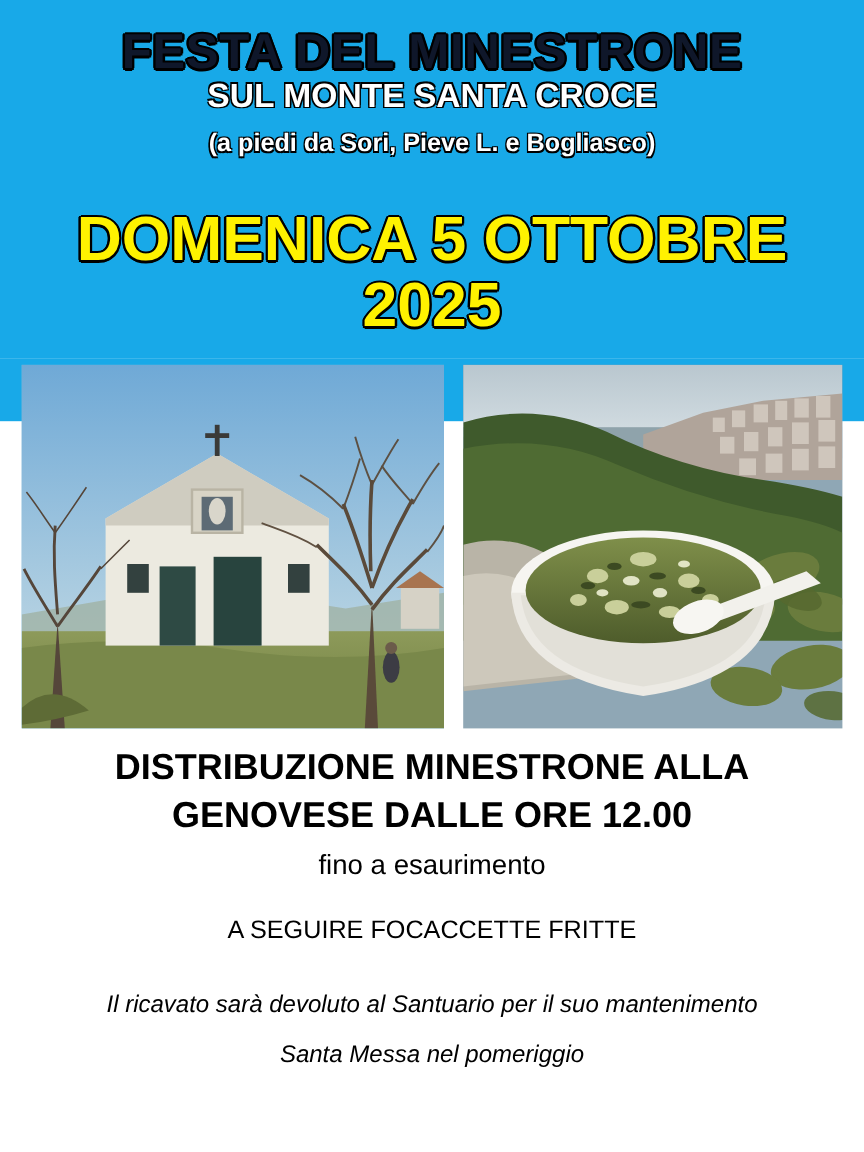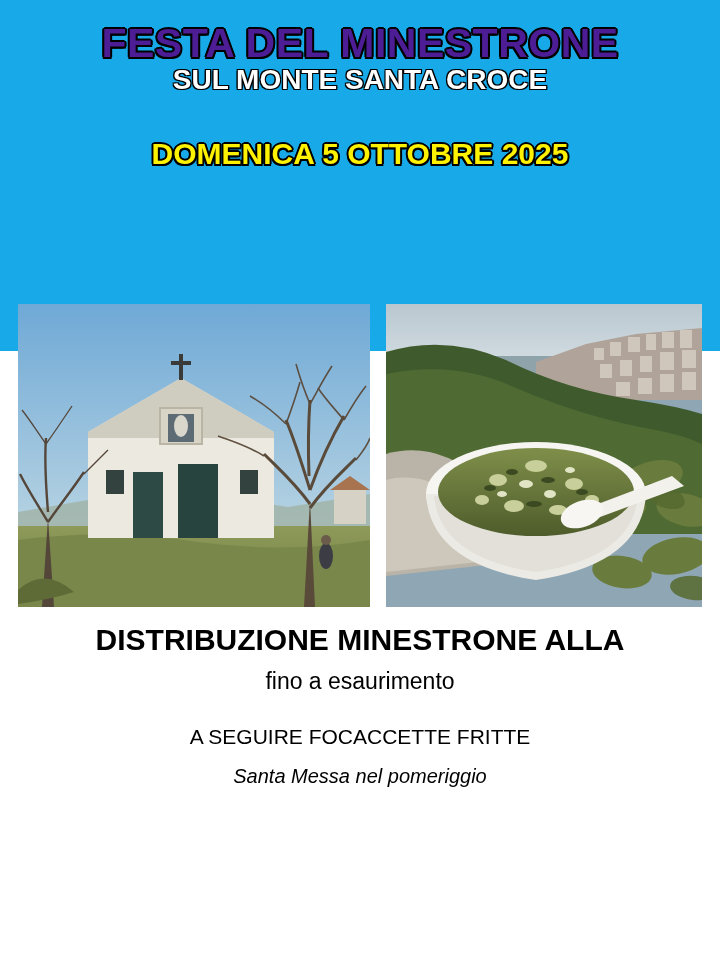--- a/index.html
+++ b/index.html
@@ -28,21 +28,21 @@
     width: 720px;
     height: 299px;
     background: #18a9e8;
     box-sizing: border-box;
     padding-top: 22px;
     text-align: center;
   }
   .title-main {
     font-size: 41px;
     font-weight: bold;
-    color: #4c1d95;
+    color: #0f172a;
     letter-spacing: 0.5px;
     line-height: 1.05;
     text-shadow:
       -1.5px -1.5px 0 #000, 1.5px -1.5px 0 #000,
       -1.5px 1.5px 0 #000, 1.5px 1.5px 0 #000,
       0 2px 0 #000, 2px 0 0 #000, -2px 0 0 #000, 0 -2px 0 #000;
     margin: 0;
     padding: 0 2px;
   }
   .title-sub {
@@ -58,21 +58,21 @@
     font-size: 21px;
     font-weight: bold;
     color: #ffffff;
     line-height: 1.1;
     margin-top: 12px;
     text-shadow:
       -1.1px -1.1px 0 #000, 1.1px -1.1px 0 #000,
       -1.1px 1.1px 0 #000, 1.1px 1.1px 0 #000;
   }
   .title-date {
-    font-size: 30px;
+    font-size: 52px;
     font-weight: bold;
     color: #fff200;
     line-height: 1.05;
     margin-top: 42px;
     letter-spacing: 0px;
     text-shadow:
       -1.5px -1.5px 0 #000, 1.5px -1.5px 0 #000,
       -1.5px 1.5px 0 #000, 1.5px 1.5px 0 #000,
       0 2px 0 #000, 2px 0 0 #000, -2px 0 0 #000, 0 -2px 0 #000;
   }
@@ -151,20 +151,21 @@
   }
 </style>
 </head>
 <body>
 
 <div class="poster">
 
   <div class="header-band">
     <div class="title-main">FESTA DEL MINESTRONE</div>
     <div class="title-sub">SUL MONTE SANTA CROCE</div>
+    <div class="title-note">(a piedi da Sori, Pieve L. e Bogliasco)</div>
     <div class="title-date">DOMENICA 5 OTTOBRE 2025</div>
   </div>
 
   <div class="photos">
     <div class="photo-band-bg"></div>
 
     <div class="photo photo-left">
       <svg viewBox="0 0 352 303" preserveAspectRatio="none">
         <defs>
           <linearGradient id="skyL" x1="0" y1="0" x2="0" y2="1">
@@ -326,18 +327,20 @@
         </g>
 
         <path d="M196,206 L286,172 L298,182 L206,216 Z" fill="#f2f1ec"></path>
         <ellipse cx="196" cy="210" rx="22" ry="13" transform="rotate(-20 196 210)" fill="#f7f6f2"></ellipse>
       </svg>
     </div>
   </div>
 
   <div class="bottom">
     <div class="line-dist">DISTRIBUZIONE MINESTRONE ALLA</div>
+    <div class="line-dist">GENOVESE DALLE ORE 12.00</div>
     <div class="line-small">fino a esaurimento</div>
     <div class="line-seguire">A SEGUIRE FOCACCETTE FRITTE</div>
+    <div class="line-italic">Il ricavato sarà devoluto al Santuario per il suo mantenimento</div>
     <div class="line-italic" style="margin-top:12px">Santa Messa nel pomeriggio</div>
   </div>
 
 </div>
 
 </body></html>

